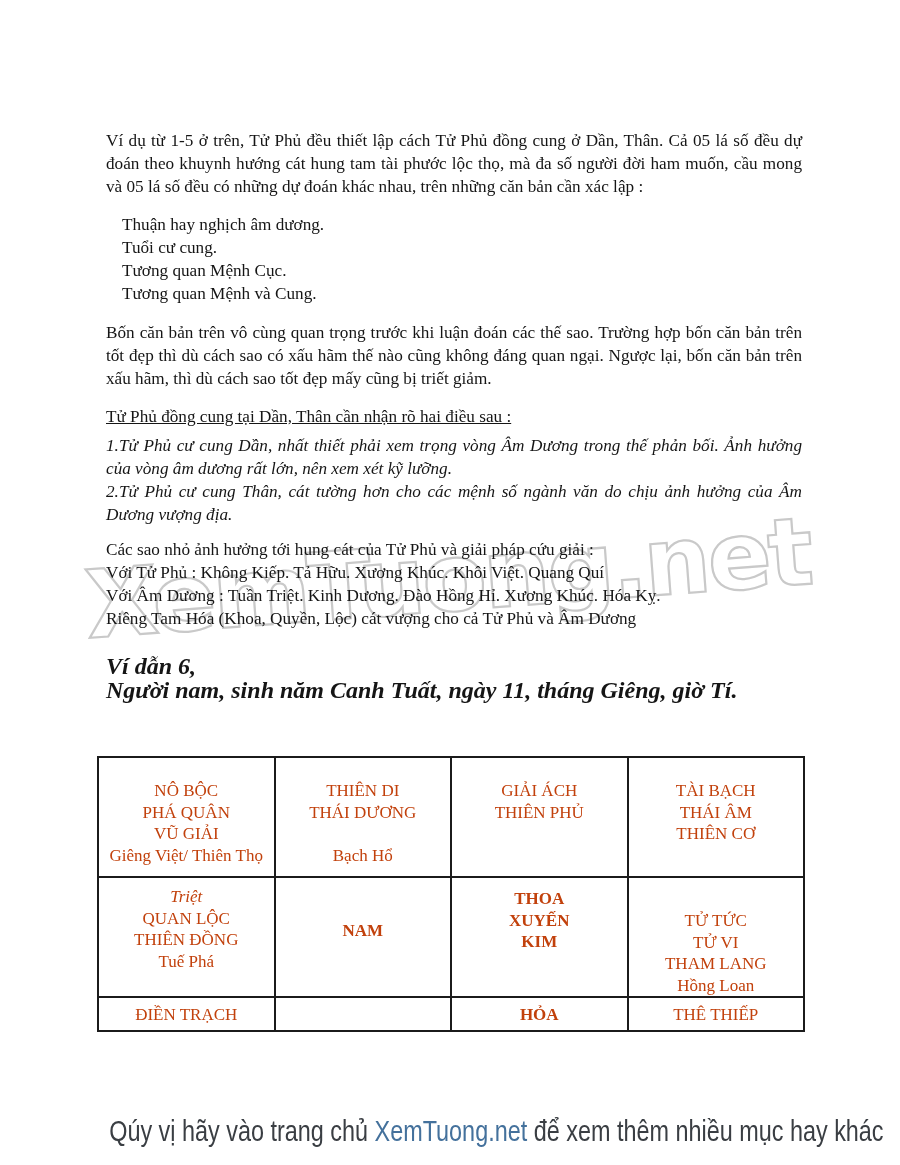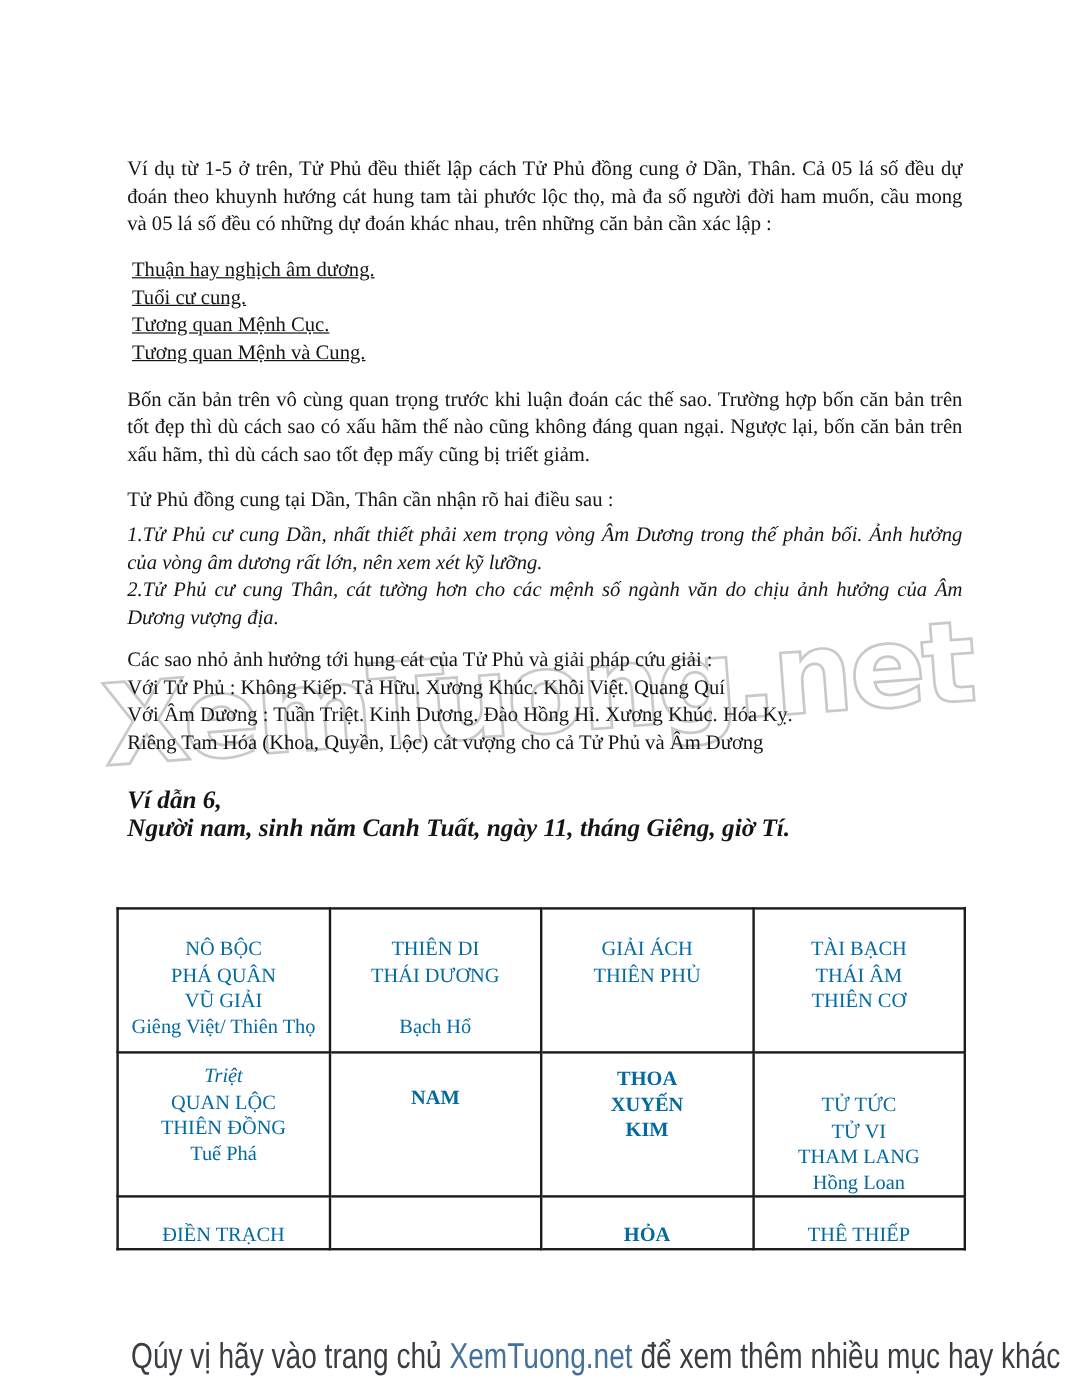--- a/index.html
+++ b/index.html
@@ -11,41 +11,41 @@
   .watermark{position:absolute;left:78px;top:512px;z-index:1;pointer-events:none;}
   .watermark text{
     font-family:"DejaVu Sans", sans-serif;font-weight:bold;font-size:94px;
     fill:none;stroke:#c9c9c9;stroke-width:2.2px;letter-spacing:-3px;
   }
   
   .content{position:absolute;left:106px;top:129px;width:696px;z-index:2;
     font-size:17.2px;line-height:23px;}
   .doc-heading{font-weight:bold;margin:0 0 14px 0;}
   .para{margin:0 0 15px 0;text-align:justify;}
-  .prelines{white-space:pre-line;margin:0 0 16px 4px;text-decoration:underline;}
-  .single-line{margin:0 0 6px 0;}
+  .prelines{white-space:pre-line;margin:0 0 16px 16px;}
+  .single-line{margin:0 0 6px 0;text-decoration:underline;}
   .items{margin:0 0 12px 0;font-style:italic;}
   .items p{margin:0;text-align:justify;}
   .stars-block{white-space:pre-line;margin:0;}
   .example{margin-top:24px;font-weight:bold;font-style:italic;white-space:pre-line;
-    line-height:24px;font-size:21px;}
+    line-height:24px;font-size:24px;}
   
   .sheet-table{position:absolute;left:97px;top:756px;width:708px;z-index:2;
     border-collapse:collapse;table-layout:fixed;}
   .sheet-table td{
     border:2px solid #1b1b1b;width:25%;padding:0;vertical-align:top;text-align:center;
-    font-size:17px;line-height:21.5px;color:#0369a1;overflow:hidden;
+    font-size:17px;line-height:21.5px;color:#c2410c;overflow:hidden;
   }
   .sheet-table tr.r0{height:120px;} .sheet-table tr.r1{height:95px;} .sheet-table tr.r2{height:34px;}
   tr.r0 td{padding-top:22px;}
   tr.r1 td.c0{padding-top:8px;}
-  tr.r1 td.c1{padding-top:26px;}
+  tr.r1 td.c1{padding-top:42px;}
   tr.r1 td.c2{padding-top:10px;}
   tr.r1 td.c3{padding-top:32px;}
-  tr.r2 td{padding-top:20px;}
+  tr.r2 td{padding-top:6px;}
   .sheet-table .b{font-weight:bold;}
   .sheet-table .i{font-style:italic;}
   
   .footer{position:absolute;left:0;top:1114px;width:900px;text-align:left;z-index:2;
     font-family:Liberation Sans, sans-serif;font-size:30px;color:#3a3e43;}
   .footer .squeeze{display:inline-block;transform:scaleX(0.78);transform-origin:50% 50%;white-space:nowrap;}
   .footer .site{color:#44719c;}
 </style>
 </head>
 <body>

